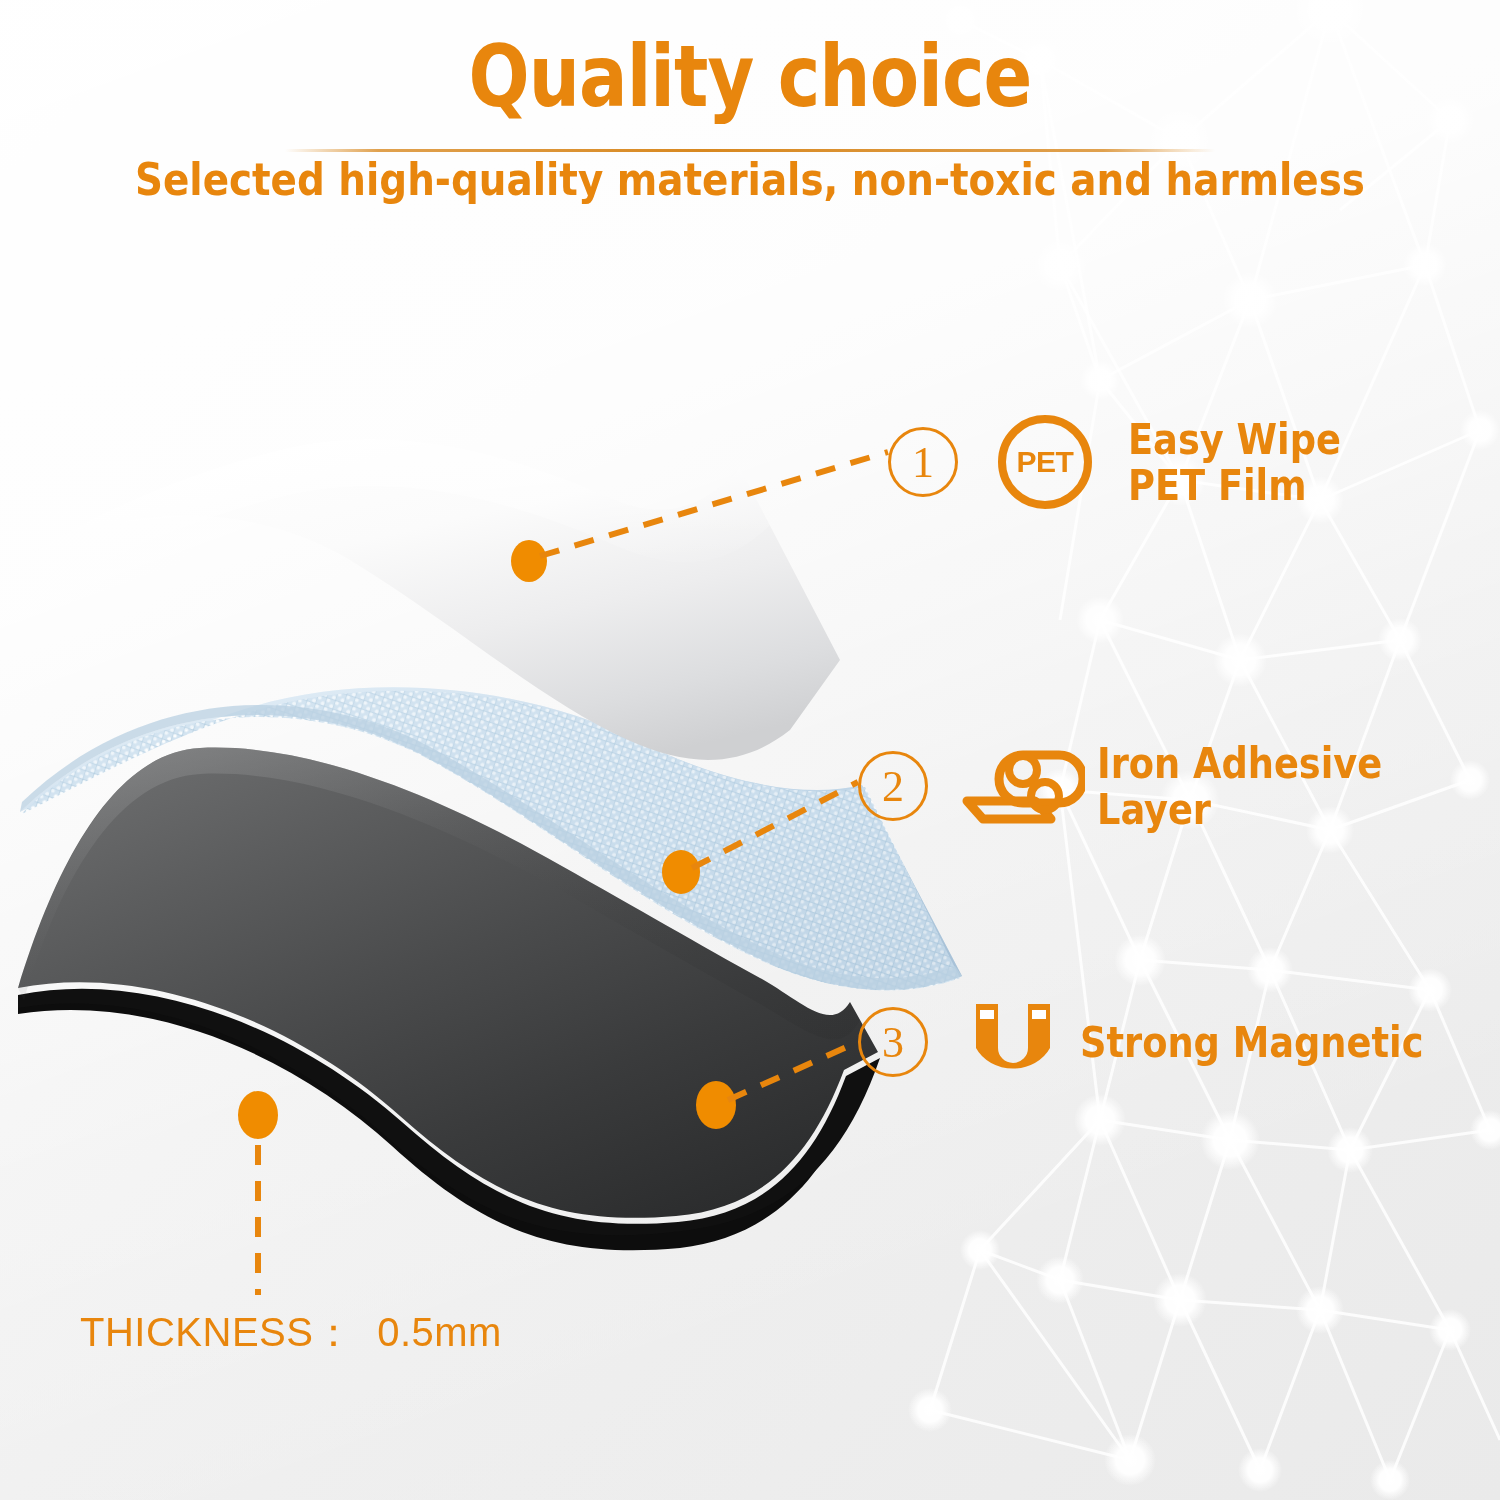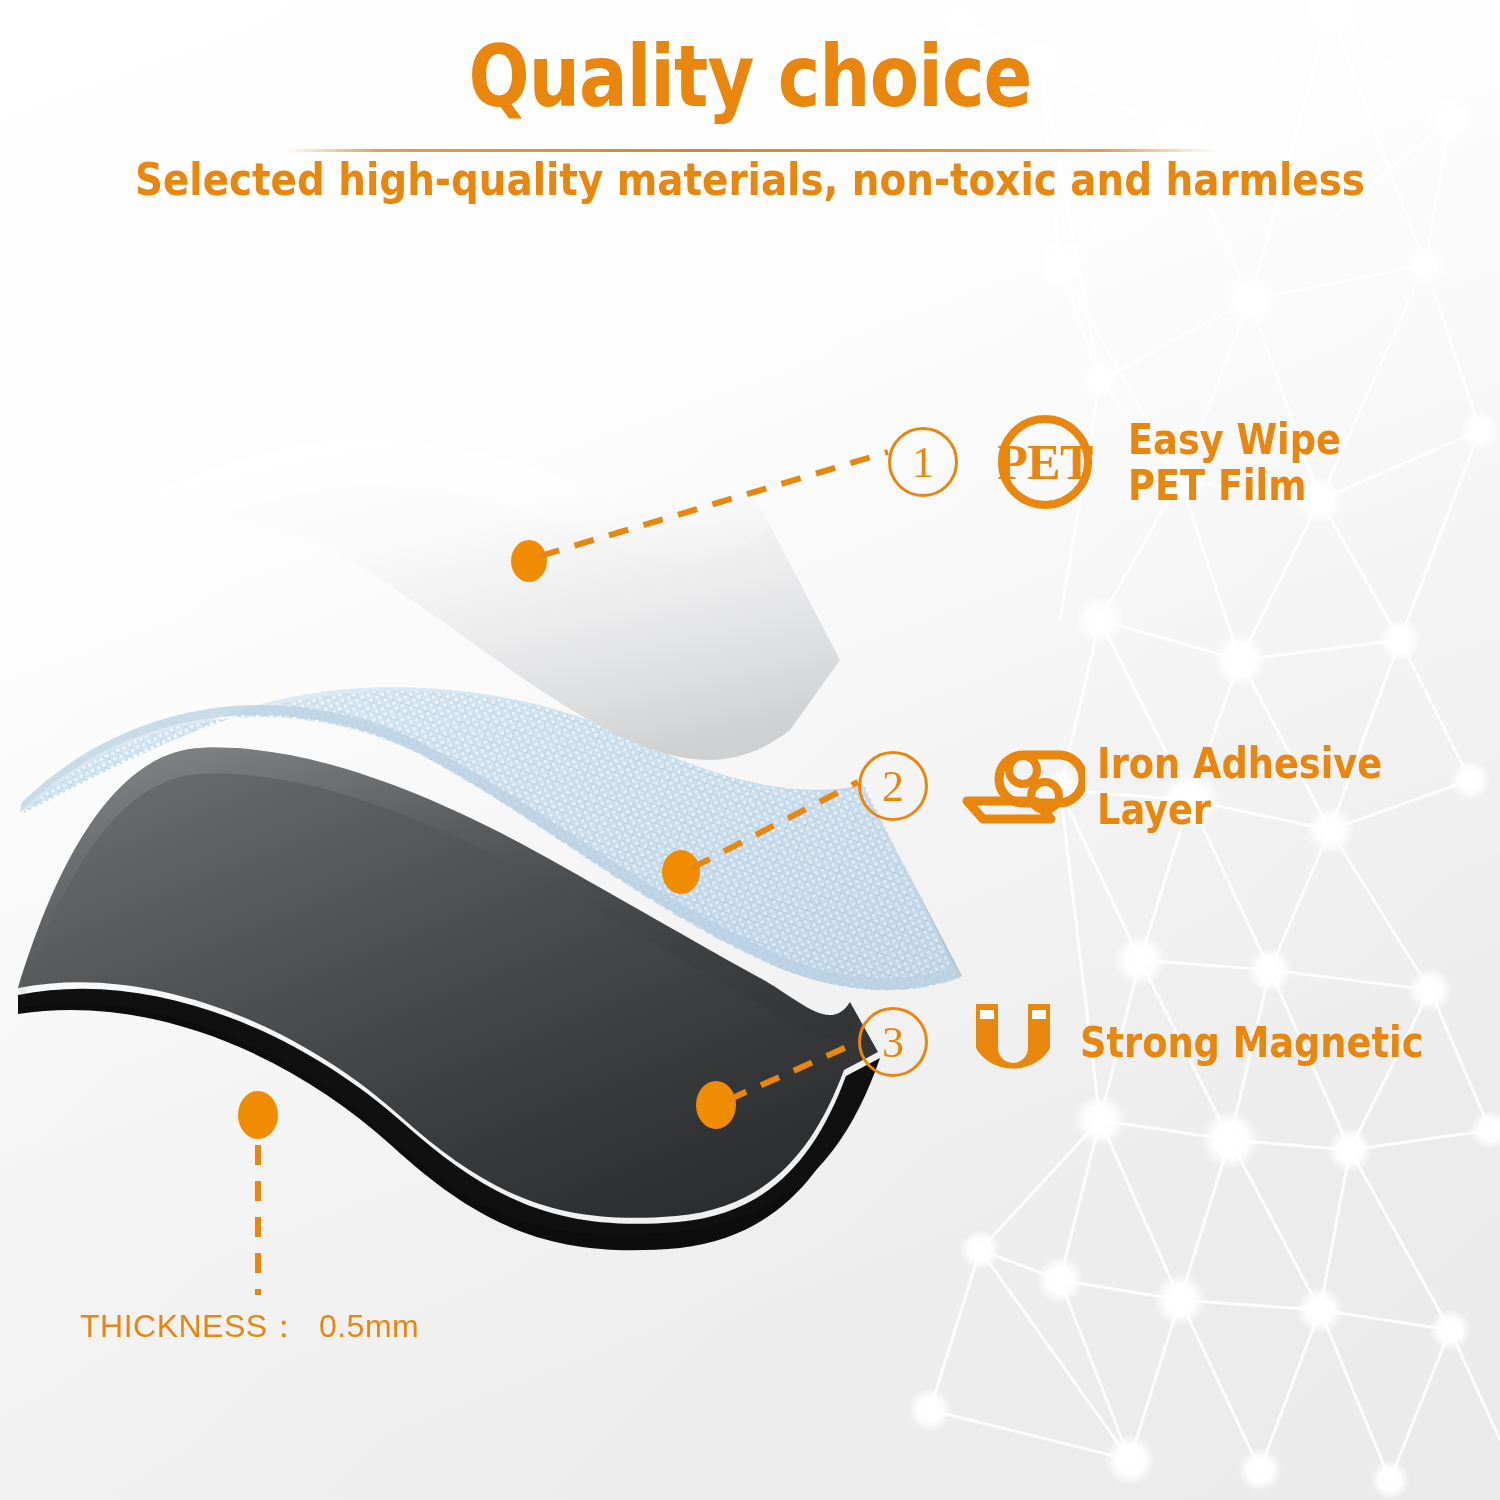--- a/index.html
+++ b/index.html
@@ -119,27 +119,27 @@
     display: flex;
     align-items: center;
     justify-content: center;
   }
   #pet-badge {
     width: 94px; height: 94px;
     border: 8px solid #e8860d;
     border-radius: 50%;
     box-sizing: border-box;
     color: #e8860d;
-    font-size: 50px;
+    font-size: 30px;
     font-weight: bold;
     letter-spacing: -0.5px;
     display: flex;
     align-items: center;
     justify-content: center;
-    font-family: Liberation Serif, serif;
+    font-family: Liberation Sans, sans-serif;
   }
 
   .feature-label {
     color: #e8860d;
     font-size: 43px;
     font-weight: bold;
     font-family: "DejaVu Sans Condensed", "Liberation Sans Narrow", "Liberation Sans", sans-serif;
     line-height: 1.08;
     white-space: pre-line;
     transform: scaleX(0.95);
@@ -152,21 +152,21 @@
   #gap-1 { width: 40px; }
   #gap-2 { width: 36px; }
   #gap-3 { width: 44px; }
 
   
   #thickness-note {
     position: absolute;
     left: 80px;
     top: 1305px;
     color: #e8860d;
-    font-size: 32px;
+    font-size: 40px;
     font-family: "Liberation Sans", sans-serif;
     letter-spacing: 0.5px;
     white-space: pre;
     z-index: 6;
   }
 </style>
 </head>
 <body>
 
 <div id="stage">

